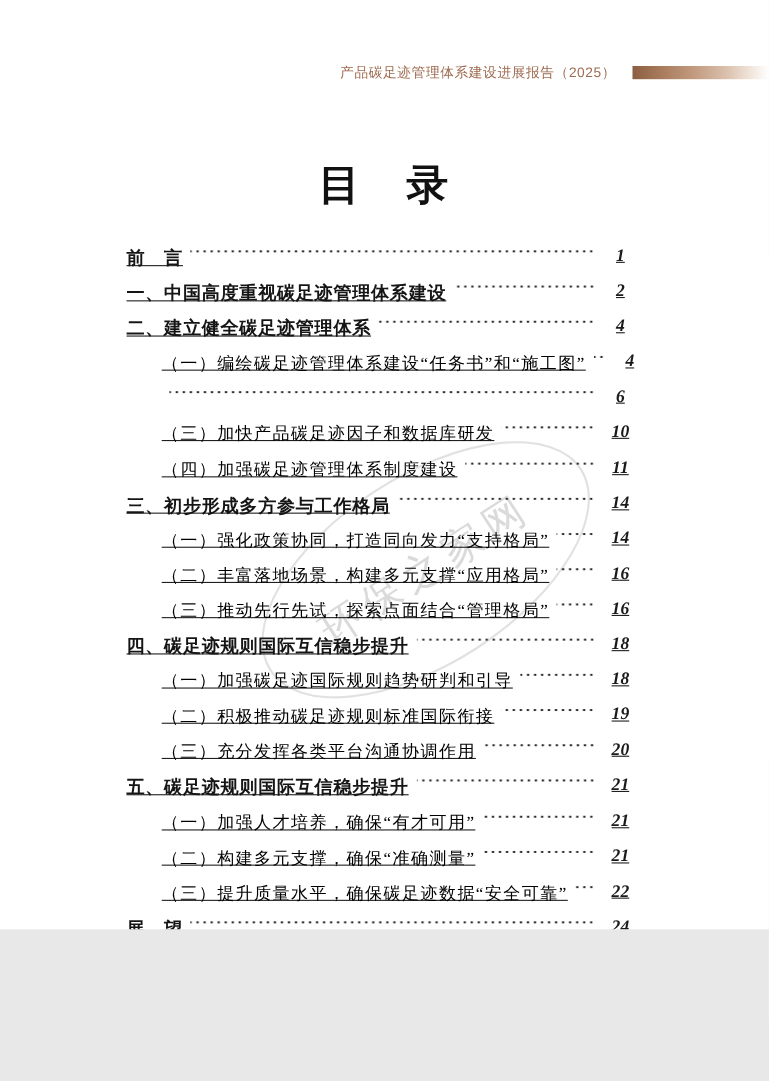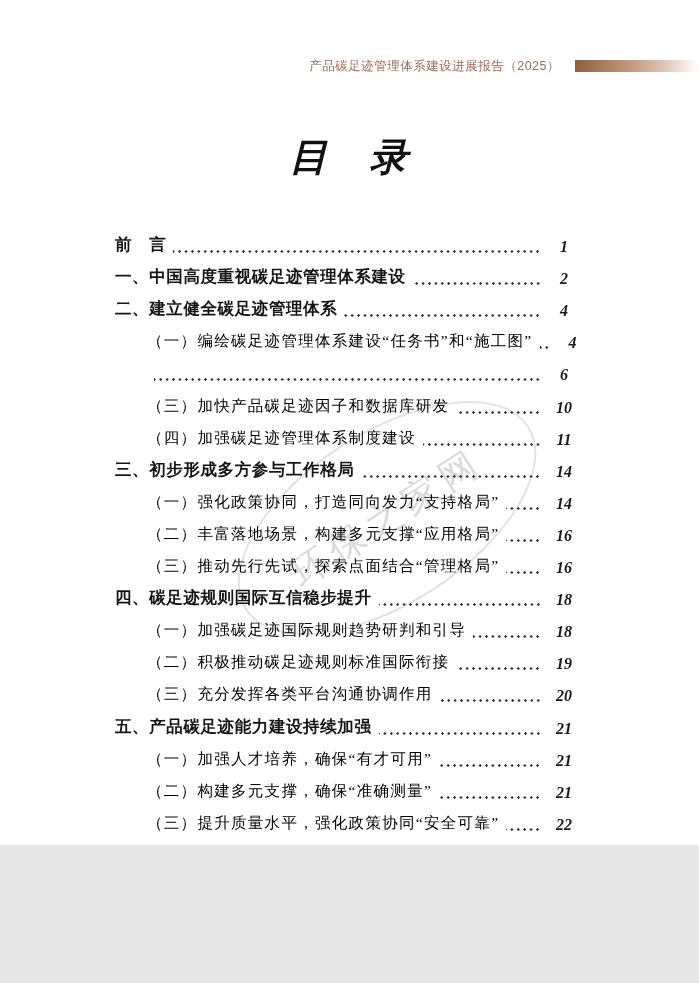--- a/index.html
+++ b/index.html
@@ -30,27 +30,26 @@
     width: 124px; height: 12px;
     background: linear-gradient(to right,
       var(--bar-from, #8d5e41) 0%, #a97c5e 22%, #c29a7f 45%,
       #d9bfab 68%, #efe2d7 85%, var(--bar-to, #ffffff) 100%);
   }
 
   
   .toc-title {
     position: absolute;
     top: 132px; left: 0; right: 0;
-    margin: 0;
+    margin: 11px;
     text-align: center;
     font-size: 38px;
     font-weight: 700;
     letter-spacing: 2px;
     color: #111;
-    font-style: italic;
   }
 
   
   .watermark {
     position: absolute;
     left: 218px; top: 432px;
     width: 334px; height: 168px;
     display: flex; align-items: center; justify-content: center;
     transform: rotate(-33deg);
     border: 2px solid rgba(175, 175, 175, 0.38);
@@ -68,21 +67,22 @@
 
   
   .toc {
     position: absolute;
     left: 115px; right: 120px; top: 224px;
     z-index: 1;
   }
   .toc-row {
     height: 32.1px;
     display: flex;
-    align-items: flex-end;
+    align-items: flex-start;
+    text-decoration: underline;
   }
   .toc-label { white-space: nowrap; }
   .lvl0 .toc-label, .lvl1 .toc-label {
     font-weight: 700;
     font-size: 16.5px;
     letter-spacing: 0.6px;
     color: #151515;
   }
   .lvl2 { padding-left: 32px; }
   .lvl2 .toc-label {
@@ -197,36 +197,36 @@
         <span class="toc-label">（二）积极推动碳足迹规则标准国际衔接</span>
         <span class="leader"></span>
         <span class="pnum">19</span>
       </div>
       <div class="toc-row lvl2">
         <span class="toc-label">（三）充分发挥各类平台沟通协调作用</span>
         <span class="leader"></span>
         <span class="pnum">20</span>
       </div>
       <div class="toc-row lvl1">
-        <span class="toc-label">五、产品碳足迹能力建设持续加强</span>
+        <span class="toc-label">五、碳足迹规则国际互信稳步提升</span>
         <span class="leader"></span>
         <span class="pnum">21</span>
       </div>
       <div class="toc-row lvl2">
         <span class="toc-label">（一）加强人才培养，确保“有才可用”</span>
         <span class="leader"></span>
         <span class="pnum">21</span>
       </div>
       <div class="toc-row lvl2">
         <span class="toc-label">（二）构建多元支撑，确保“准确测量”</span>
         <span class="leader"></span>
         <span class="pnum">21</span>
       </div>
       <div class="toc-row lvl2">
-        <span class="toc-label">（三）提升质量水平，强化政策协同“安全可靠”</span>
+        <span class="toc-label">（三）提升质量水平，确保碳足迹数据“安全可靠”</span>
         <span class="leader"></span>
         <span class="pnum">22</span>
       </div>
       <div class="toc-row lvl0">
         <span class="toc-label">展　望</span>
         <span class="leader"></span>
         <span class="pnum">24</span>
       </div>
       <div class="toc-row lvl0">
         <span class="toc-label">附　件</span>

